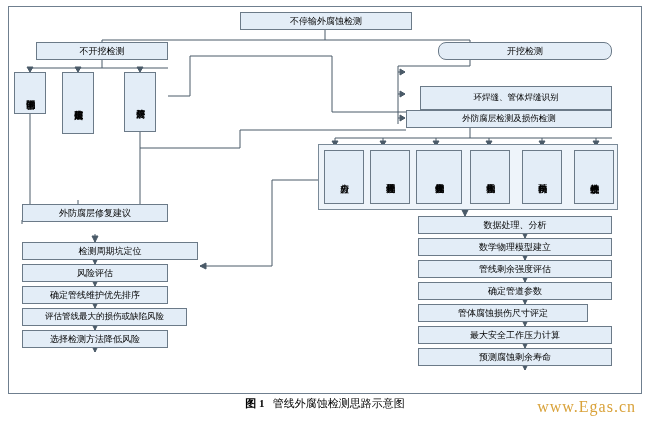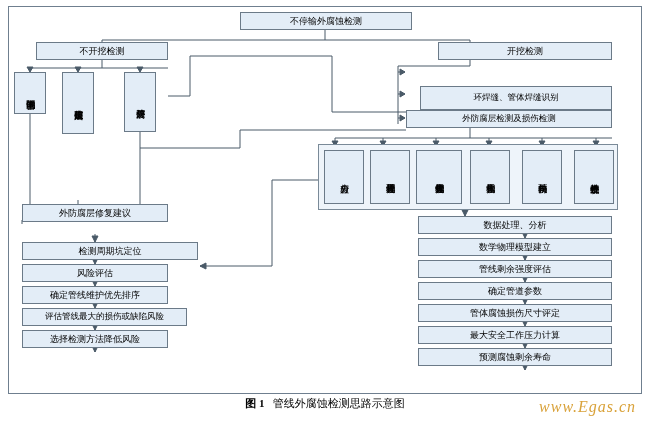--- a/index.html
+++ b/index.html
@@ -48,21 +48,20 @@
     text-align:center;
     font-size:11px;
     color:#000;
     font-family:Liberation Serif, serif;
   }
   .caption b{font-weight:bold;}
   .wm{
     position:absolute;
     right:14px;top:398px;
     font-size:16px;
-    font-style:italic;
     font-family:"Liberation Serif","DejaVu Serif",serif;
     color:#d9a23a;
     letter-spacing:1px;
   }
 </style>
 </head>
 <body>
 
 <div id="root">
   <div class="frame"></div>
@@ -164,21 +163,21 @@
 
       <path d="M140,148 L240,148"></path>
       <path d="M240,148 L240,130"></path>
       <path d="M240,130 L406,130"></path>
     </g>
   </svg>
 
   <div class="box" style="left:240px;top:12px;width:172px;height:18px;">不停输外腐蚀检测</div>
 
   <div class="box" style="left:36px;top:42px;width:132px;height:18px;">不开挖检测</div>
-  <div class="box" style="left:438px;top:42px;width:174px;height:18px;">开挖检测</div>
+  <div class="box" style="left:438px;top:42px;width:174px;height:18px;border-radius:8px;">开挖检测</div>
 
   <div class="box" style="left:14px;top:72px;width:32px;height:42px;">
     <span class="vtext">密间隔电位测试</span>
   </div>
   <div class="box" style="left:62px;top:72px;width:32px;height:62px;">
     <span class="vtext">防腐层破损点定位</span>
   </div>
   <div class="box" style="left:124px;top:72px;width:32px;height:60px;">
     <span class="vtext">外防腐层评价</span>
   </div>
@@ -210,21 +209,21 @@
   <div class="box" style="left:22px;top:242px;width:176px;height:18px;">检测周期坑定位</div>
   <div class="box" style="left:22px;top:264px;width:146px;height:18px;">风险评估</div>
   <div class="box" style="left:22px;top:286px;width:146px;height:18px;">确定管线维护优先排序</div>
   <div class="box" style="left:22px;top:308px;width:165px;height:18px;font-size:8.5px;">评估管线最大的损伤或缺陷风险</div>
   <div class="box" style="left:418px;top:216px;width:194px;height:18px;">数据处理、分析</div>
 
   <div class="box" style="left:22px;top:330px;width:146px;height:18px;">选择检测方法降低风险</div>
   <div class="box" style="left:418px;top:238px;width:194px;height:18px;">数学物理模型建立</div>
   <div class="box" style="left:418px;top:260px;width:194px;height:18px;">管线剩余强度评估</div>
   <div class="box" style="left:418px;top:282px;width:194px;height:18px;">确定管道参数</div>
-  <div class="box" style="left:418px;top:304px;width:194px;height:18px;">管体腐蚀损伤尺寸评定</div>
+  <div class="box" style="left:418px;top:304px;width:170px;height:18px;">管体腐蚀损伤尺寸评定</div>
   <div class="box" style="left:418px;top:326px;width:194px;height:18px;">最大安全工作压力计算</div>
   <div class="box" style="left:418px;top:348px;width:194px;height:18px;">预测腐蚀剩余寿命</div>
 
   <div class="caption">
     <b>图 1</b>
     &nbsp;&nbsp;<span>管线外腐蚀检测思路示意图</span>
   </div>
   <div class="wm">www.Egas.cn</div>
 </div>
 

